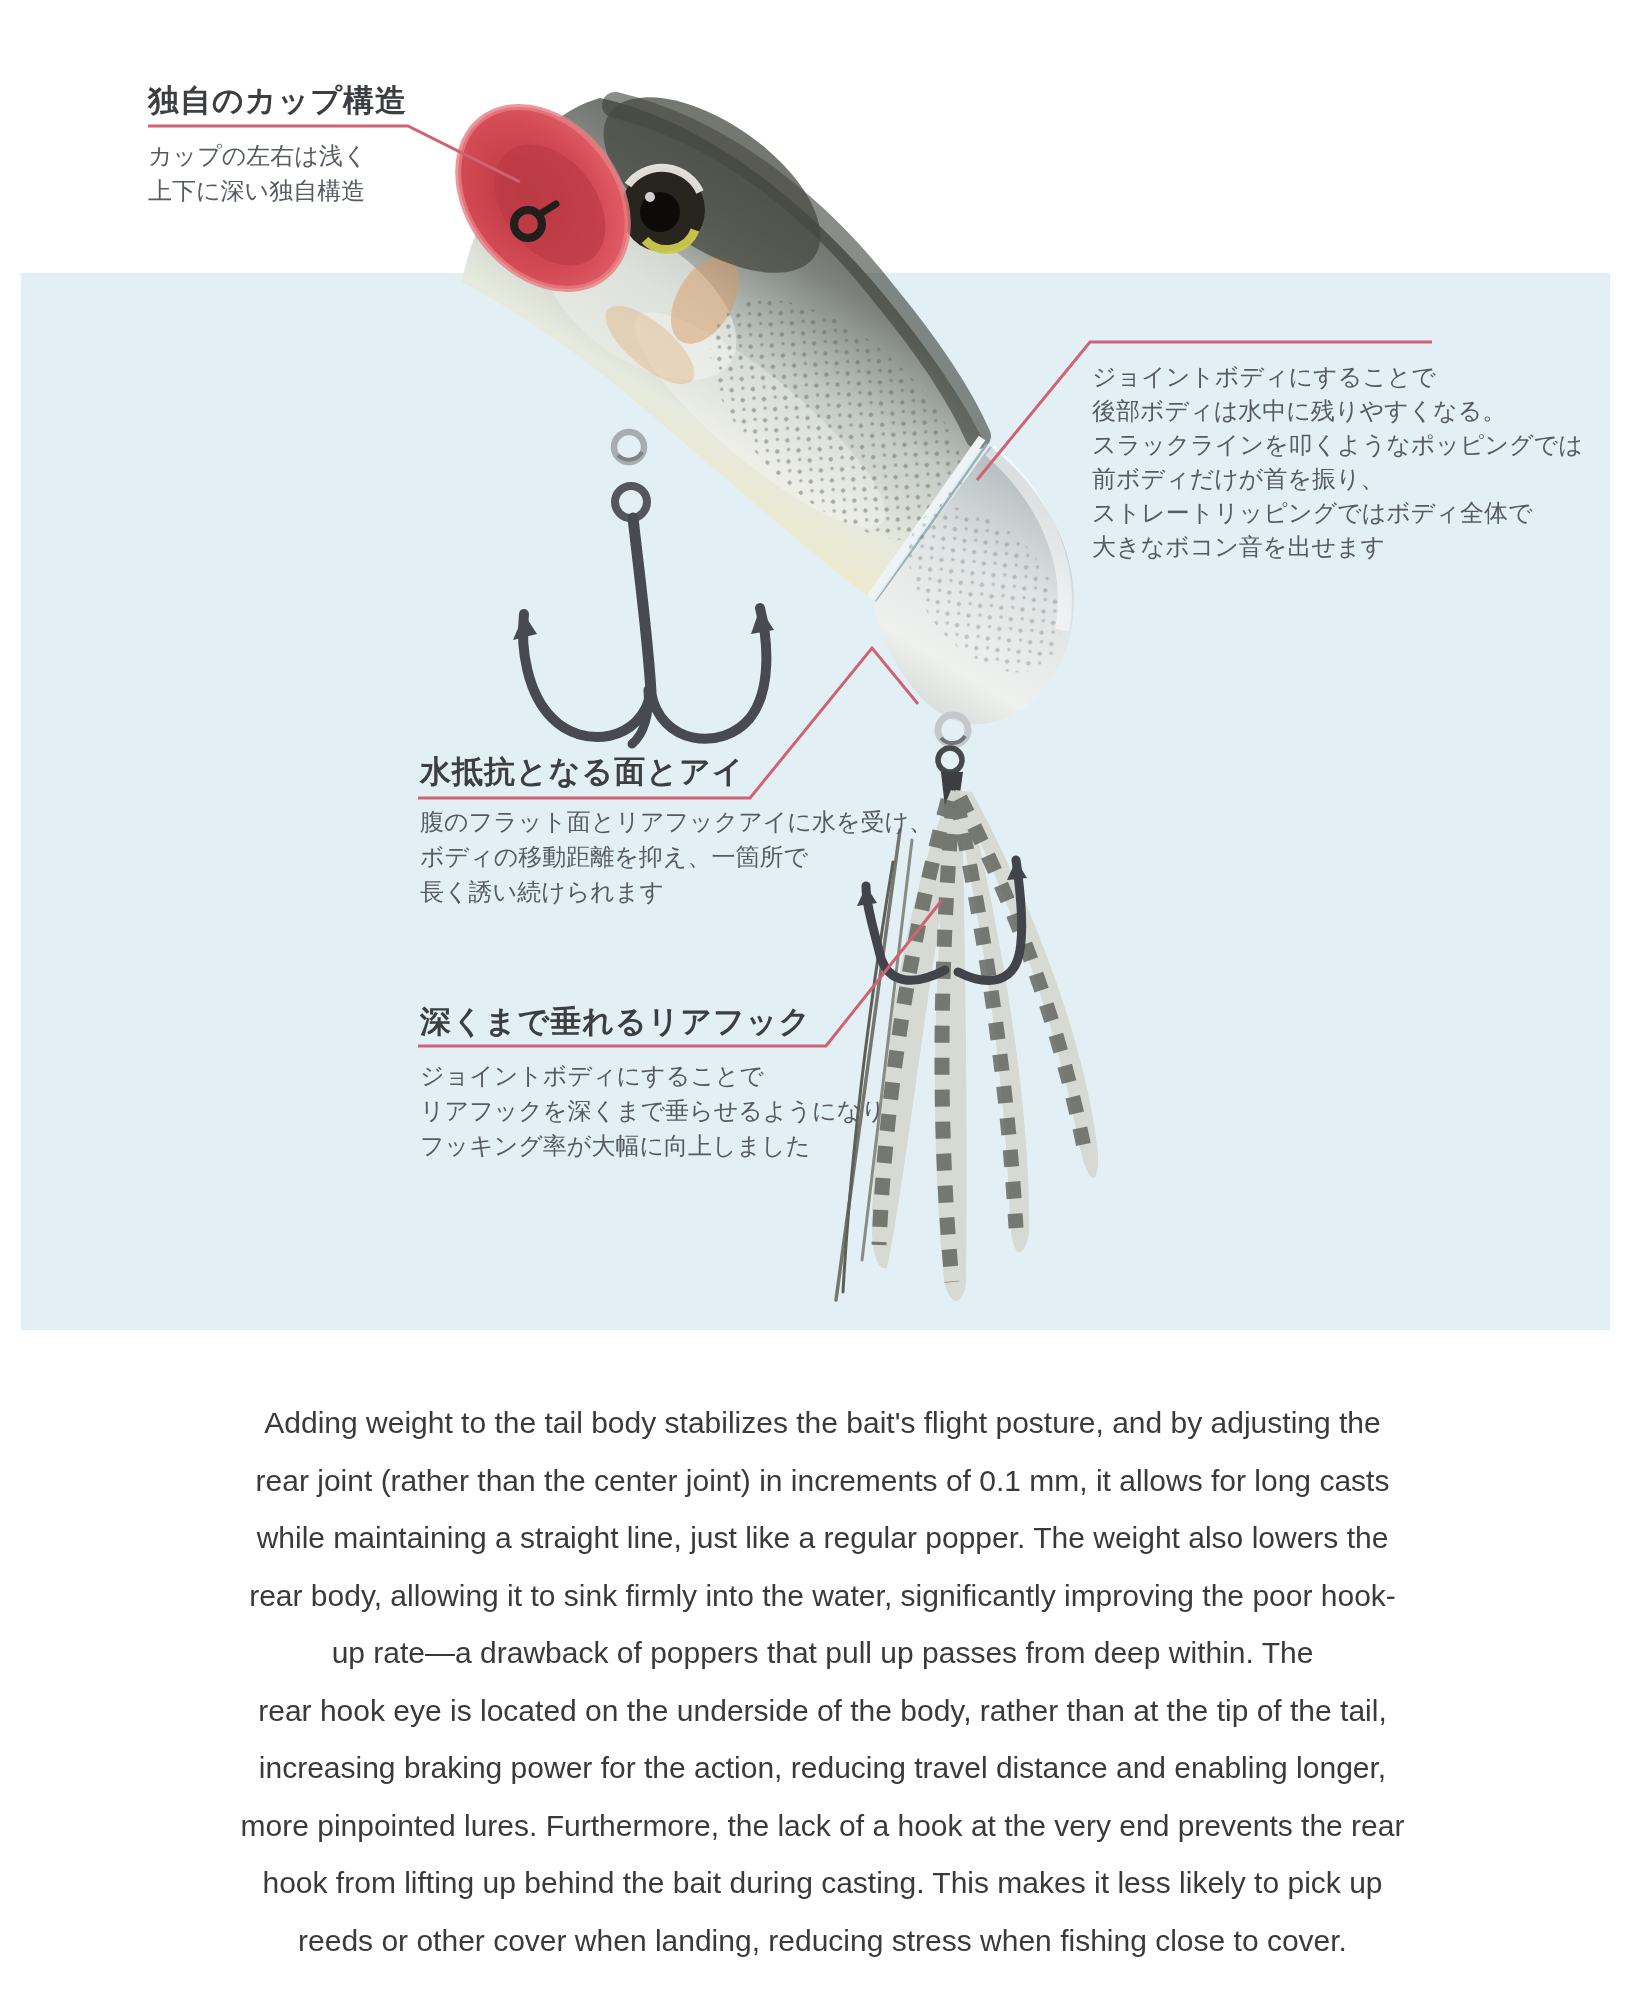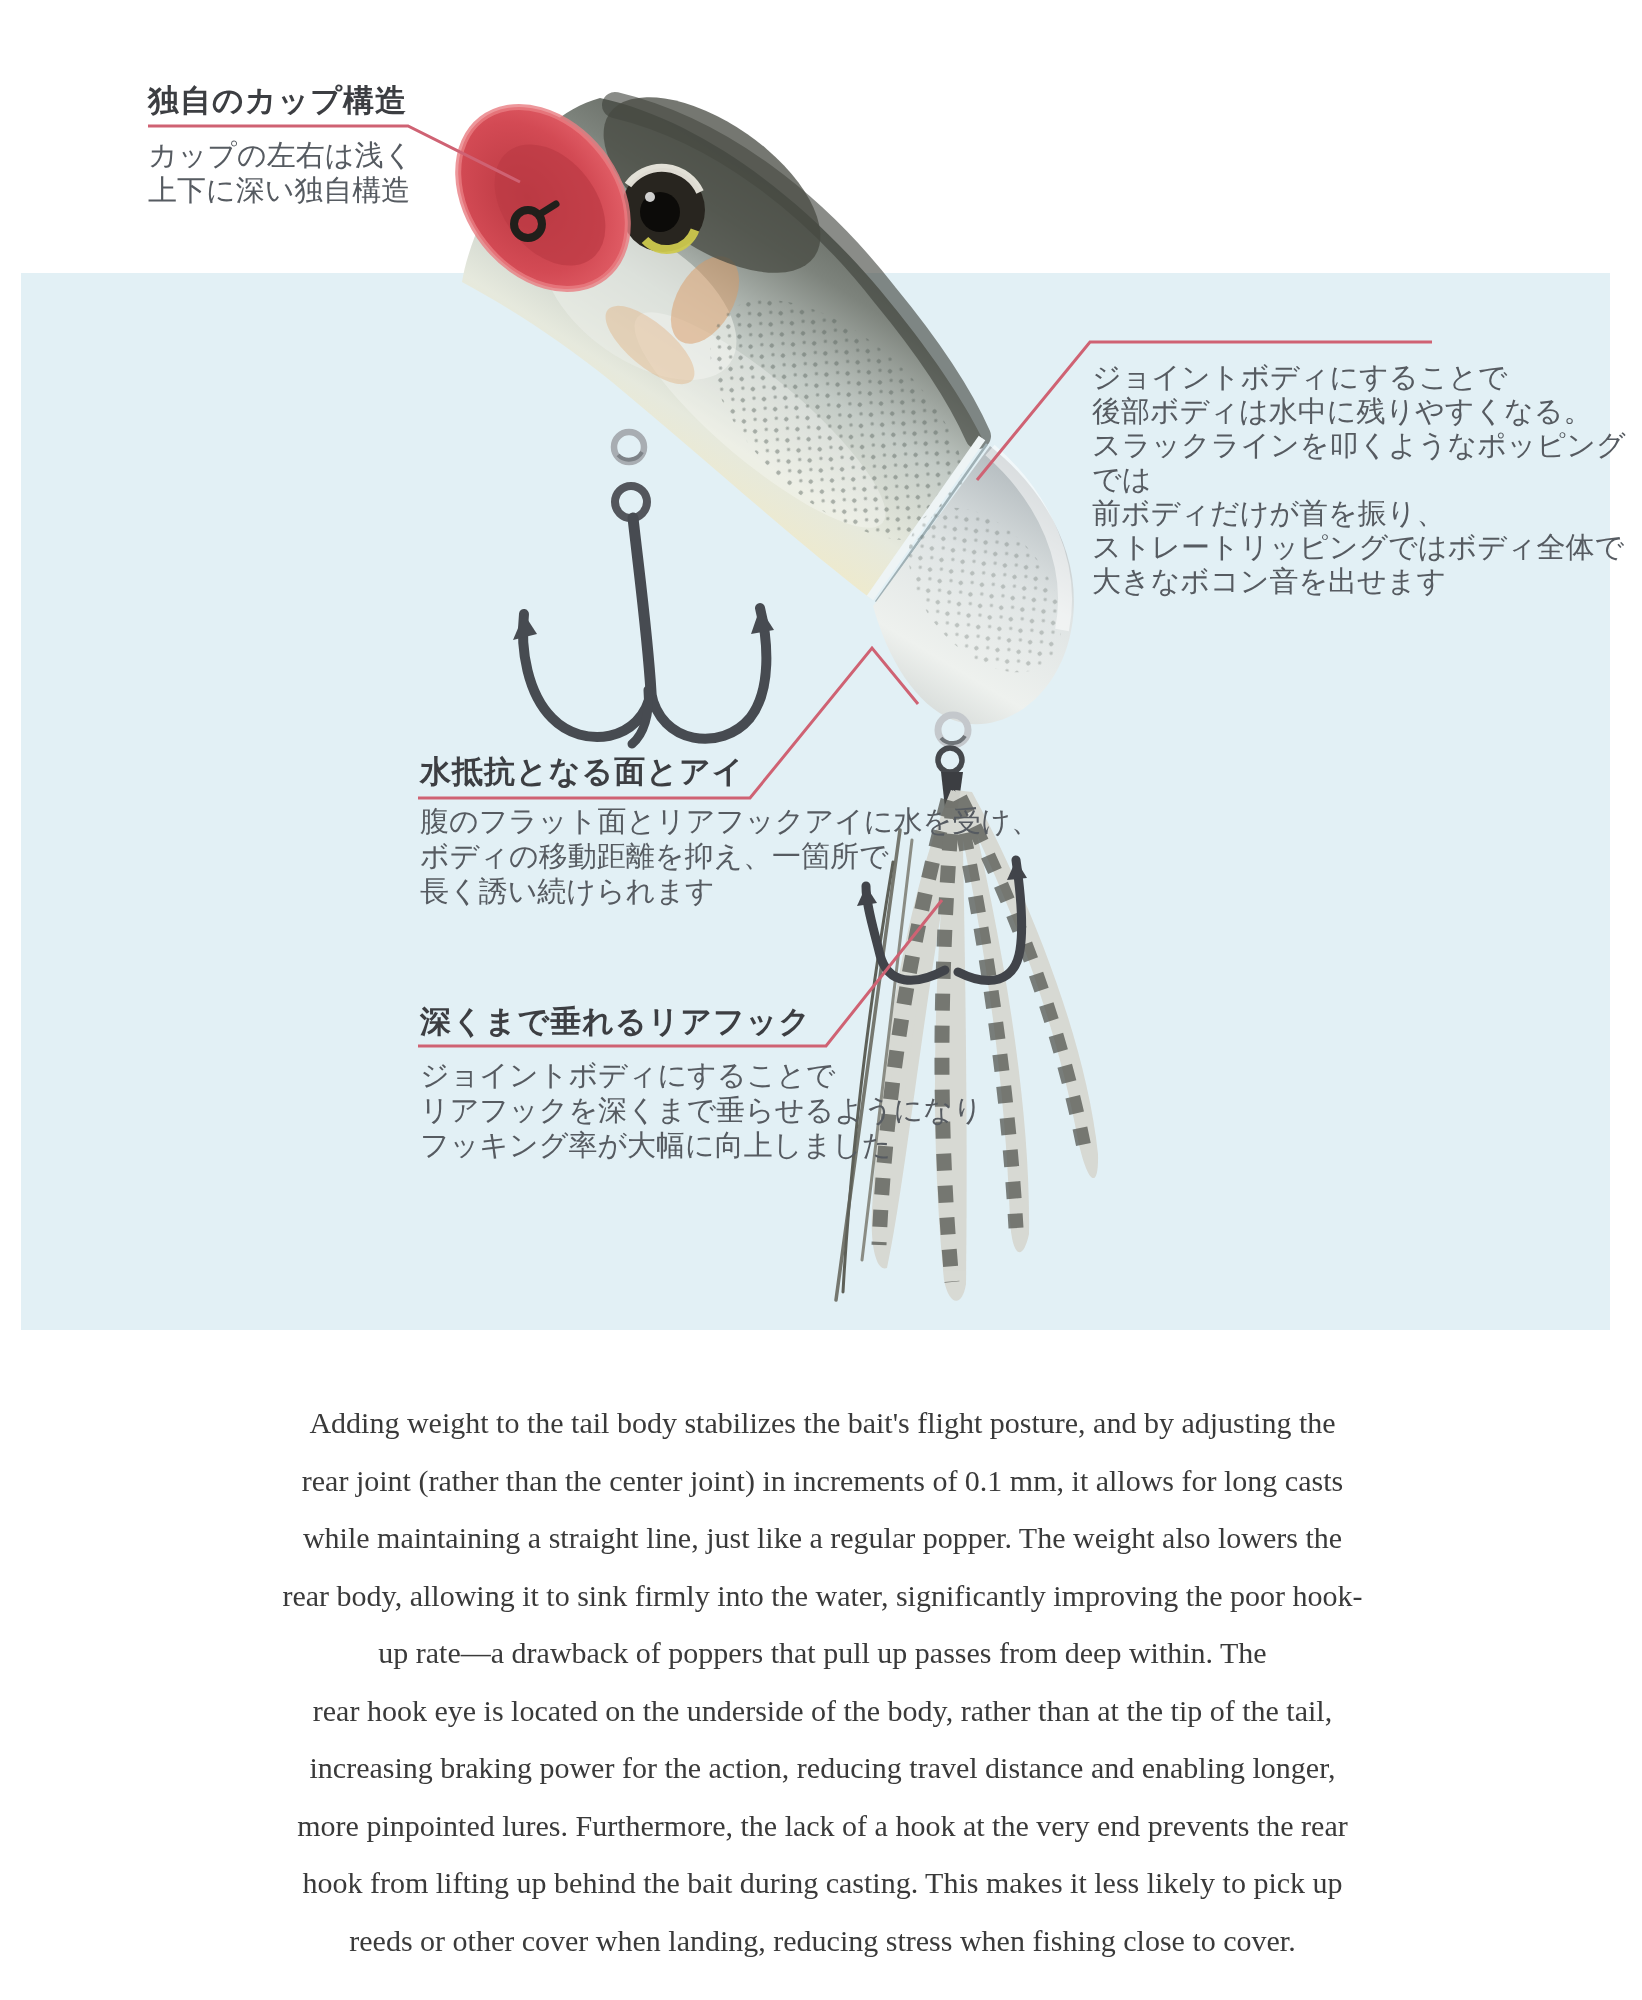--- a/index.html
+++ b/index.html
@@ -1,35 +1,35 @@
 <!DOCTYPE html>
 <html><head>
 <meta charset="utf-8">
 <style>
   html,body{margin:0;padding:0;background:#ffffff;}
   .stage{
     position:relative;
     width:1642px;
     height:2000px;
     background:#ffffff;
-    font-family:Liberation Serif, serif;
+    font-family:Liberation Sans, sans-serif;
     overflow:hidden;
   }
   .diagram-svg{position:absolute;left:0;top:0;}
   .ann-title{
     position:absolute;
     font-size:31px;
     font-weight:bold;
     color:#3c3e42;
     letter-spacing:1px;
     white-space:nowrap;
   }
   .ann-body{
     position:absolute;
-    font-size:29px;
+    font-size:24px;
     line-height:35px;
     color:#565b61;
     white-space:pre-line;
   }
   .ann-body.joint{line-height:34px;}
   .en-paragraph{
     position:absolute;
     left:25px;
     top:1394px;
     width:1595px;

